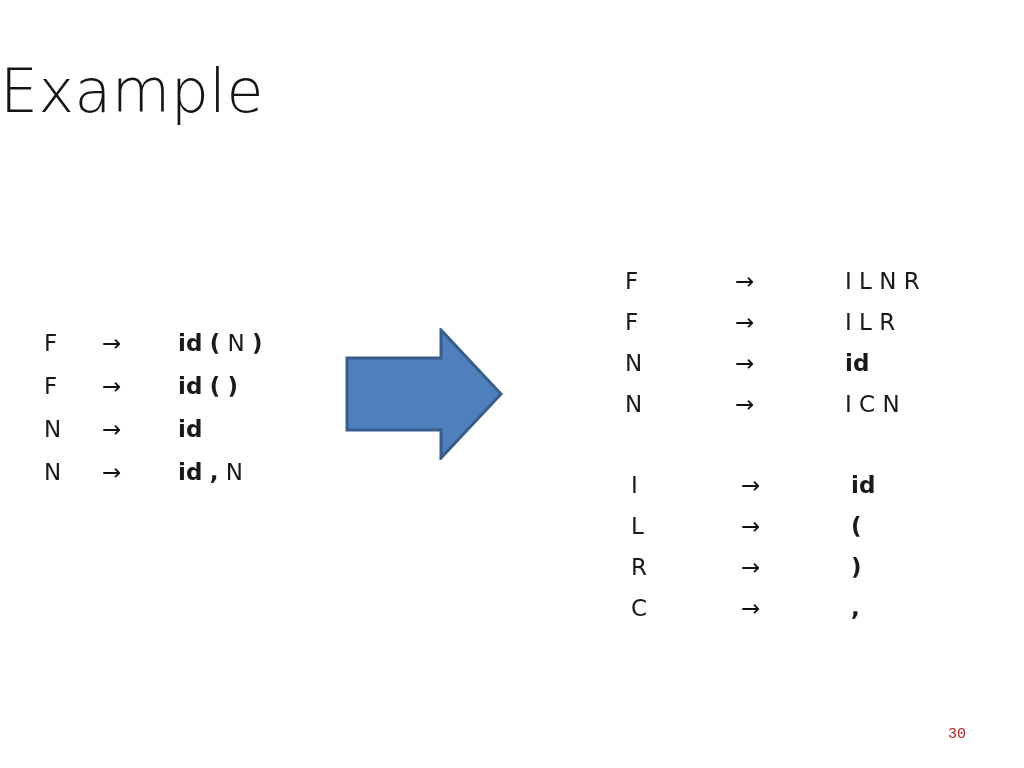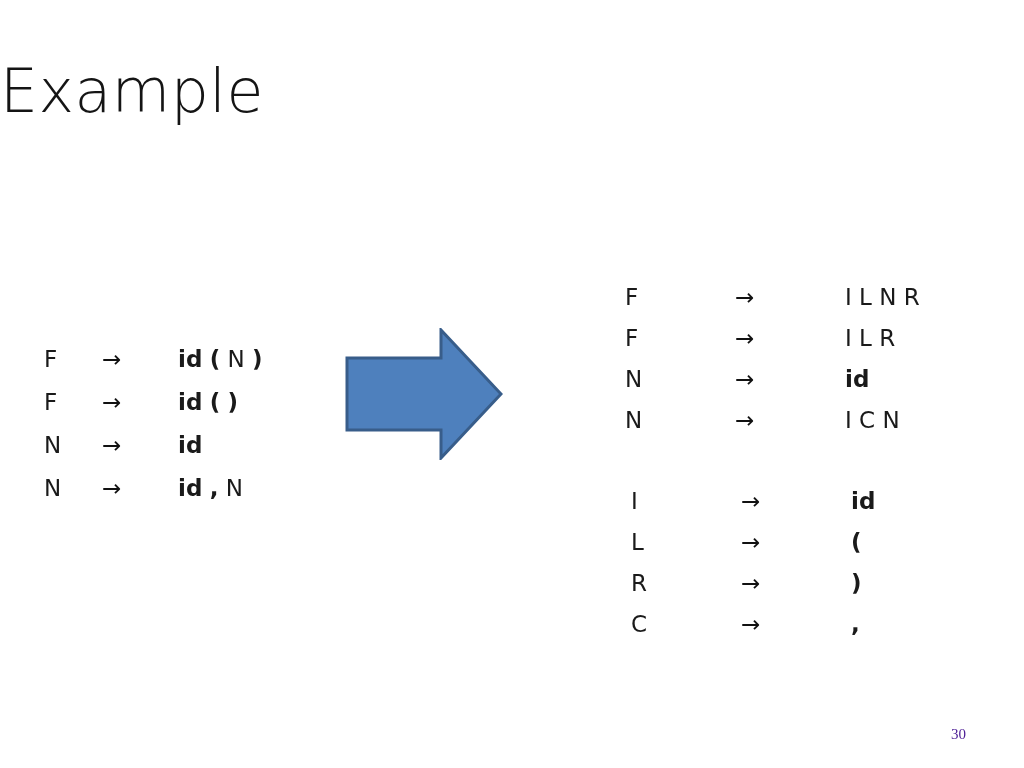--- a/index.html
+++ b/index.html
@@ -52,21 +52,20 @@
     flex: 0 0 78px;
     font-size: 23px;
     color: #111111;
     text-align: left;
     line-height: 1;
   }
   .rule-rhs {
     font-size: 23px;
     color: #1a1a1a;
     white-space: pre;
-    margin-top: 16px;
   }
   .tok-b {
     font-weight: 700;
   }
   .tok-n {
     font-weight: 400;
   }
 
   
   #left-grammar {
@@ -100,22 +99,22 @@
     width: 158px;
     height: 132px;
   }
 
   
   #page-number {
     position: absolute;
     right: 58px;
     bottom: 25px;
     font-size: 15px;
-    color: #4c1d95;
-    font-family: Liberation Serif, serif;
+    color: #b91c1c;
+    font-family: Liberation Mono, monospace;
   }
 </style>
 </head>
 <body>
 
 <div id="slide-title">Example</div>
 
 <div class="grammar-block left" id="left-grammar">
     <div class="rule-row">
       <div class="rule-lhs">F</div>

